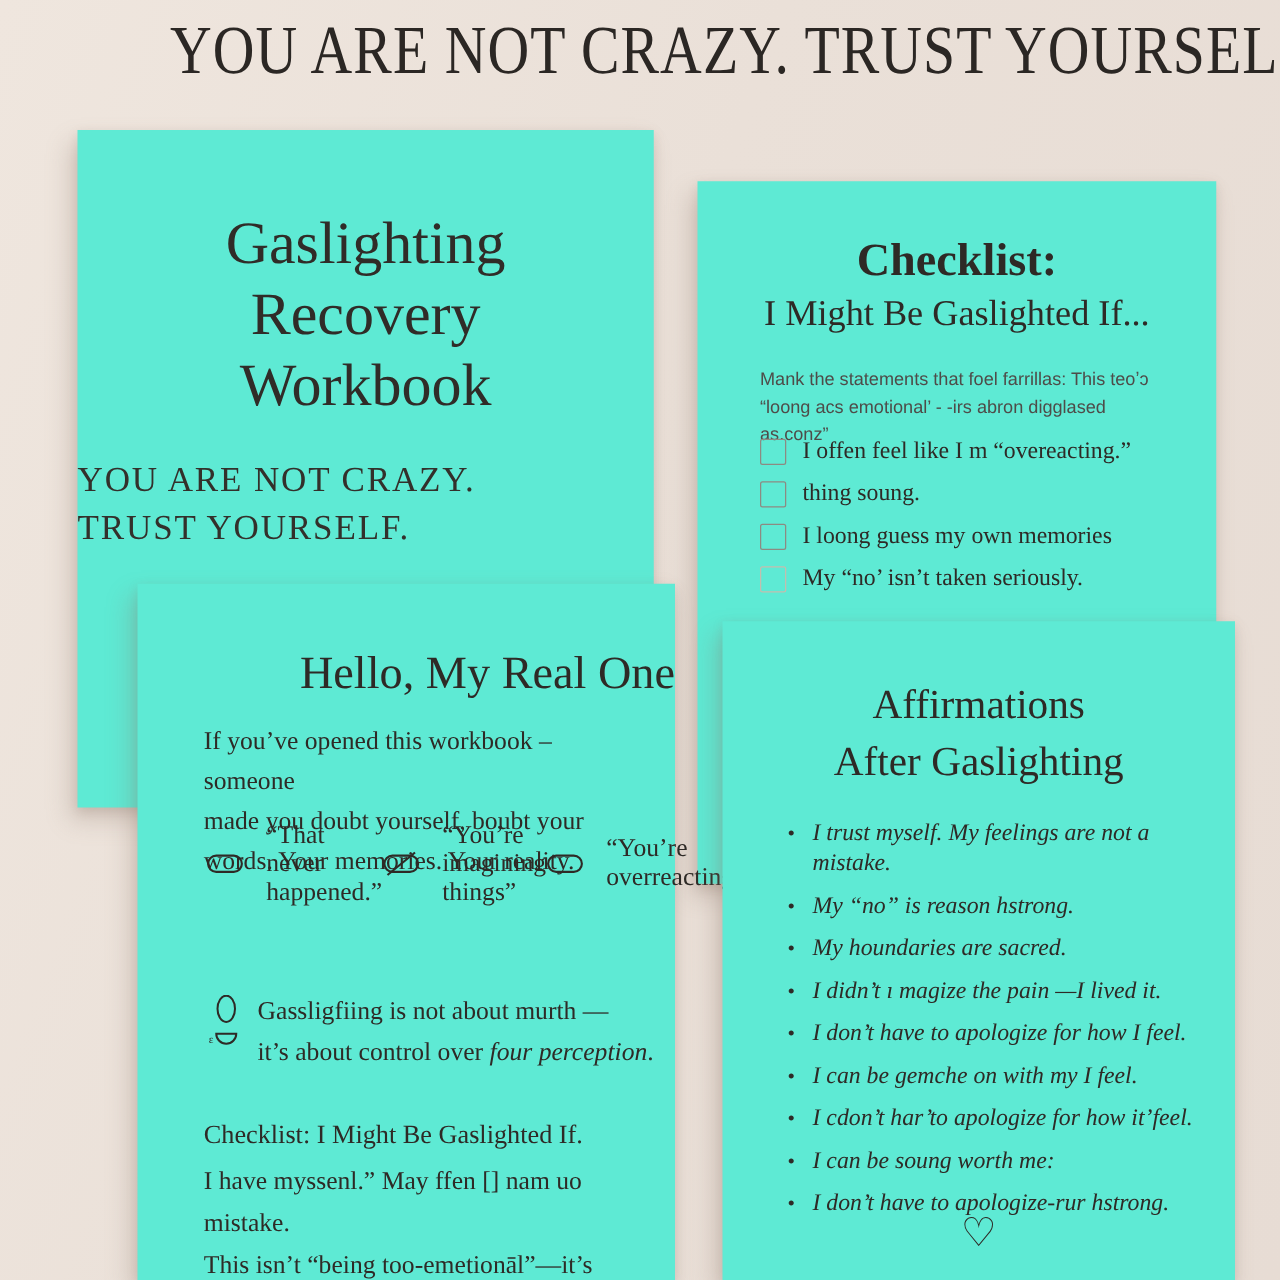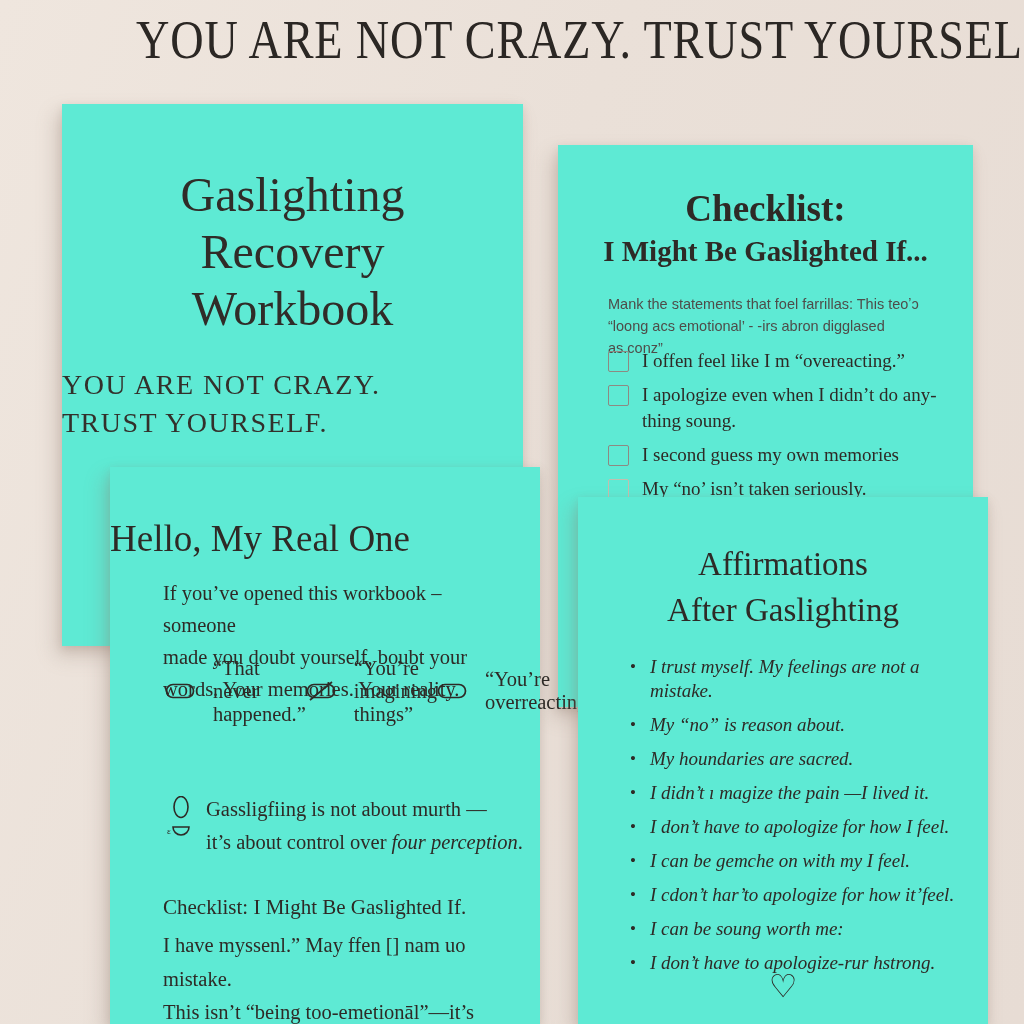--- a/index.html
+++ b/index.html
@@ -24,34 +24,34 @@
   .card-affirm{left:578px;top:497px;width:410px;height:527px;z-index:4;}
 
   .cover-title{position:absolute;top:62px;left:0;width:100%;text-align:center;
     font-size:48px;line-height:57px;color:#302c28;}
   .cover-subtitle{position:absolute;top:262px;left:0;width:100%;text-align:left;
     font-size:28px;line-height:38px;letter-spacing:1.5px;color:#33302b;}
 
   .chk-title{position:absolute;top:42px;left:0;width:100%;text-align:center;
     font-size:37px;font-weight:600;color:#2e2a26;}
   .chk-subtitle{position:absolute;top:90px;left:0;width:100%;text-align:center;
-    font-size:29px;font-weight:700;color:#2e2a26;}
+    font-size:29px;font-weight:400;color:#2e2a26;}
   .chk-intro{position:absolute;top:148px;left:50px;width:330px;
     font-family:"Liberation Sans","DejaVu Sans",sans-serif;
     font-size:14.5px;line-height:22px;color:#4e4c49;}
   .chk-items{position:absolute;top:203px;left:50px;width:340px;
     display:flex;flex-direction:column;gap:8px;}
   .chk-row{display:flex;align-items:flex-start;}
   .chk-box{width:19px;height:19px;border:1.5px solid #8d8a82;border-radius:2px;
     margin-top:3px;flex:0 0 auto;background:transparent;}
   .chk-box.faded{border-color:#c3beae;}
   .chk-label{margin-left:13px;font-size:19px;line-height:26px;}
   .chk-label span{display:block;}
 
-  .hello-title{position:absolute;top:50px;left:0;width:100%;text-align:left;
+  .hello-title{position:absolute;top:50px;left:0;width:100%;text-align:right;
     font-size:37px;color:#2e2a26;}
   .hello-intro{position:absolute;top:110px;left:53px;width:345px;
     font-size:20.5px;line-height:32px;}
   .hello-intro span{display:block;}
   .quotes{position:absolute;top:212px;left:55px;display:flex;flex-direction:row;gap:0;}
   .quote-row{display:flex;align-items:center;height:24px;}
   .quote-icon{width:32px;flex:0 0 auto;display:flex;align-items:center;}
   .quote-text{margin-left:16px;font-size:20.5px;}
   .insight{position:absolute;top:326px;left:57px;display:flex;}
   .insight-icon{width:26px;flex:0 0 auto;margin-top:3px;}
@@ -102,28 +102,27 @@
   <div class="chk-items">
     <div class="chk-row">
       <div class="chk-box"></div>
       <div class="chk-label">
           <span>I offen feel like I m “overeacting.”</span>
         </div>
     </div>
     <div class="chk-row">
       <div class="chk-box"></div>
       <div class="chk-label">
-        <span>I apologize even when I didn’t do any-</span>
         <span>thing soung.</span>
       </div>
     </div>
     <div class="chk-row">
       <div class="chk-box"></div>
       <div class="chk-label">
-          <span>I second guess my own memories</span>
+          <span>I loong guess my own memories</span>
         </div>
     </div>
     <div class="chk-row">
       <div class="chk-box faded"></div>
       <div class="chk-label">
           <span>My “no’ isn’t taken seriously.</span>
         </div>
     </div>
   </div>
 </div>
@@ -188,21 +187,21 @@
     <div>Affirmations</div>
     <div>After Gaslighting</div>
   </div>
   <div class="affirm-items">
     <div class="affirm-row">
       <span class="bullet">•</span>
       <span class="affirm-text">I trust myself. My feelings are not a mistake.</span>
     </div>
     <div class="affirm-row">
       <span class="bullet">•</span>
-      <span class="affirm-text">My “no” is reason about.</span>
+      <span class="affirm-text">My “no” is reason hstrong.</span>
     </div>
     <div class="affirm-row">
       <span class="bullet">•</span>
       <span class="affirm-text">My houndaries are sacred.</span>
     </div>
     <div class="affirm-row">
       <span class="bullet">•</span>
       <span class="affirm-text">I didn’t ı magize the pain —I lived it.</span>
     </div>
     <div class="affirm-row">

